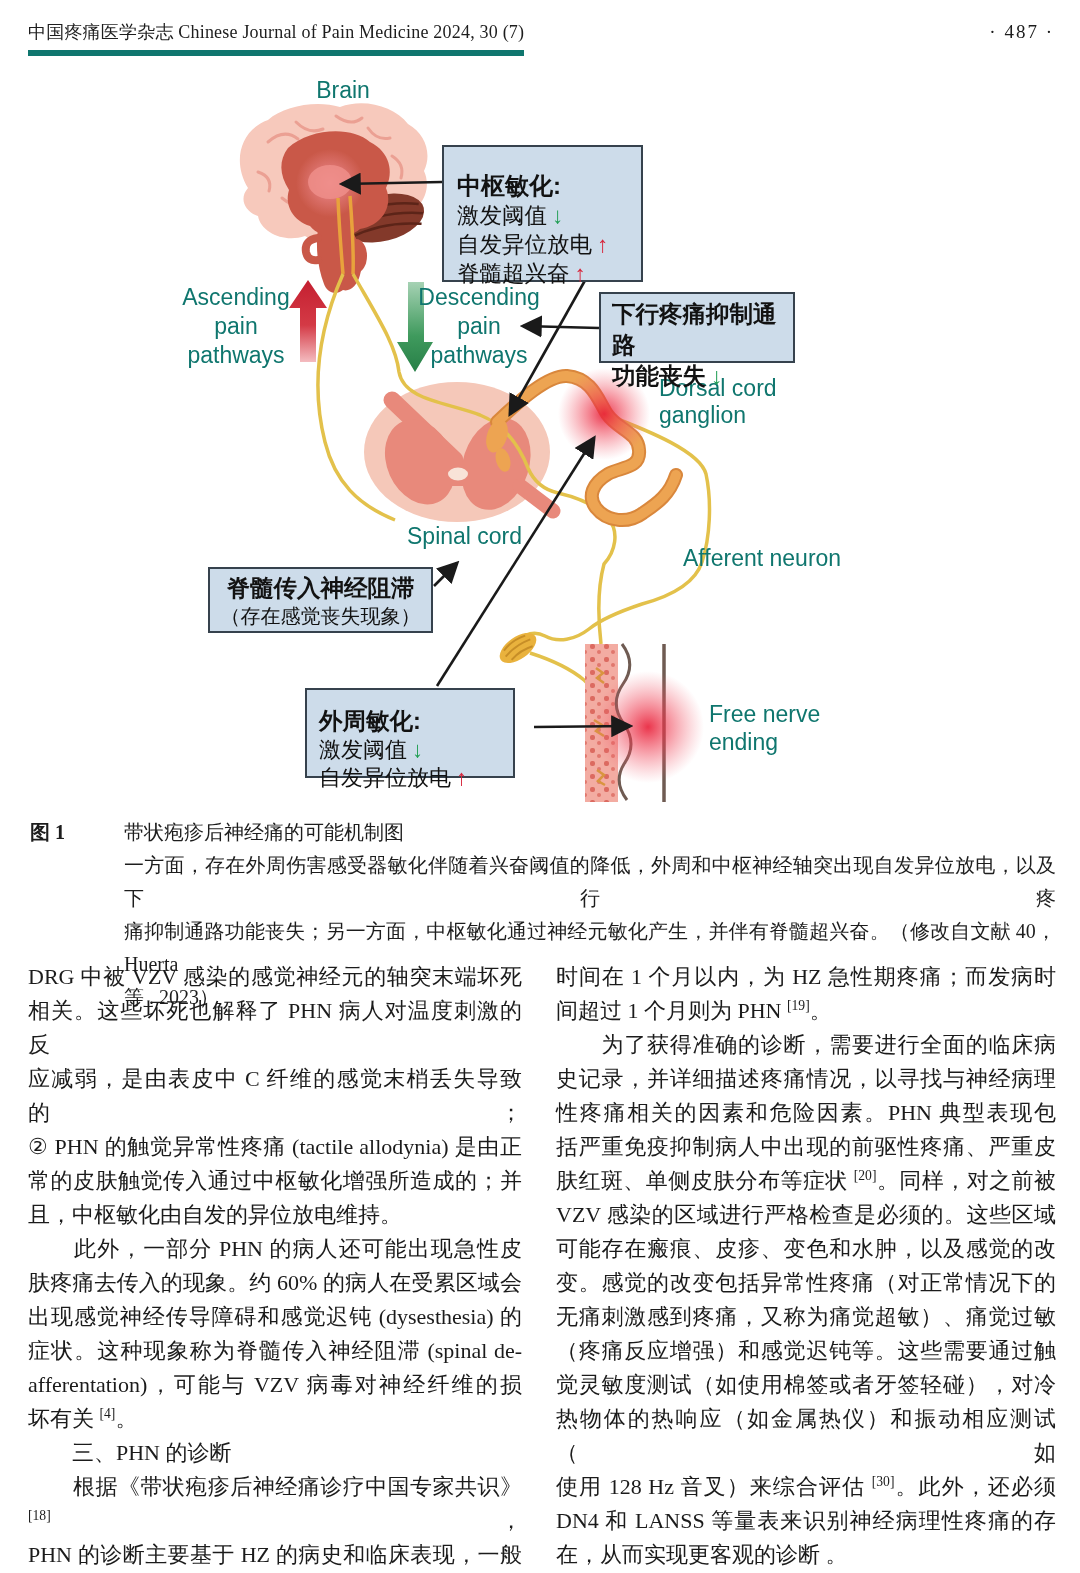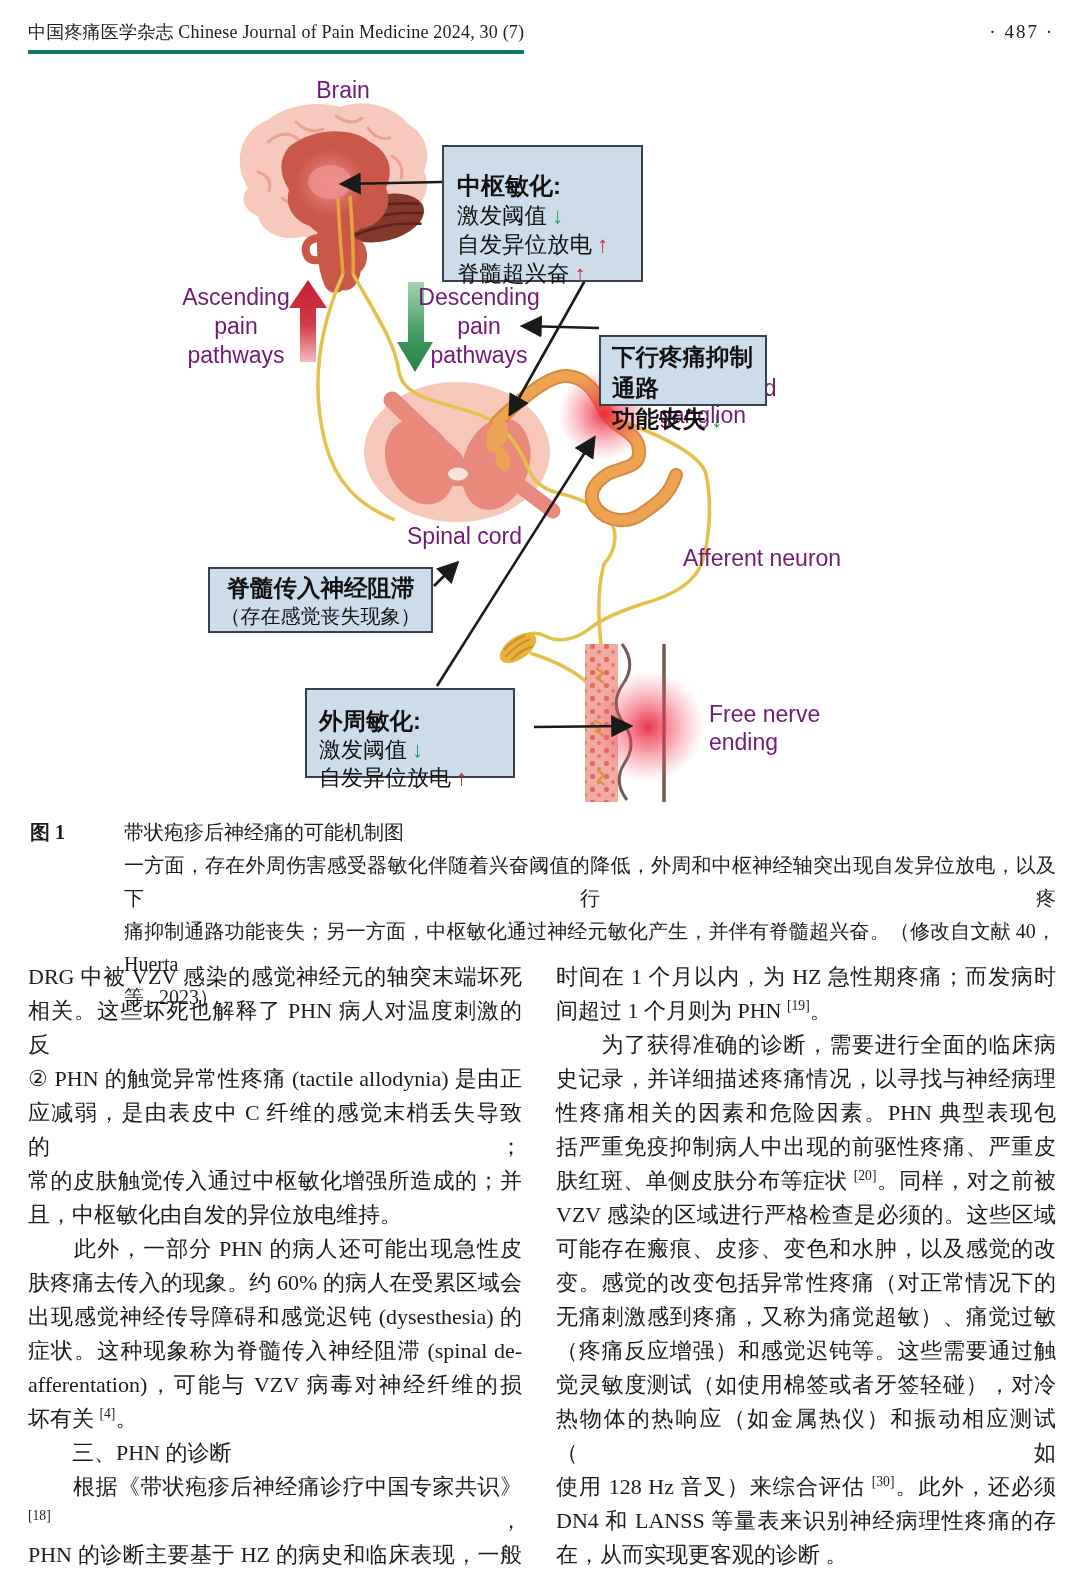--- a/index.html
+++ b/index.html
@@ -1,39 +1,39 @@
 <!DOCTYPE html>
 <html><head>
 <meta charset="utf-8">
 <style>
   html,body{margin:0;padding:0;background:#9a9a9a;}
   .page{position:relative;width:1080px;height:1573px;background:#ffffff;overflow:hidden;
         font-family:"Liberation Serif","DejaVu Serif",serif;color:#1d1d1d;}
 
   
   .hdr{position:absolute;top:20px;left:28px;right:26px;font-size:18px;}
-  .hdr .journal{display:inline-block;border-bottom:4px solid #0f766e;padding-bottom:6px;letter-spacing:.2px;}
+  .hdr .journal{display:inline-block;border-bottom:6px solid #0f766e;padding-bottom:6px;letter-spacing:.2px;}
   .hdr .pageno{position:absolute;right:0;top:1px;font-size:19px;letter-spacing:2px;}
 
   
   .fig{position:absolute;top:70px;left:0;width:1080px;height:742px;}
   .fig svg{position:absolute;left:0;top:0;}
-  .eng{position:absolute;font-family:"Liberation Sans","DejaVu Sans",sans-serif;color:#701a75;
+  .eng{position:absolute;font-family:"Liberation Sans","DejaVu Sans",sans-serif;color:#0f766e;
        font-size:23px;line-height:28px;}
   .eng.center{text-align:center;}
 
   .cbox{position:absolute;background:#cddcea;border:2.5px solid #36424d;box-sizing:border-box;
         font-family:"Liberation Sans","DejaVu Sans",sans-serif;color:#121212;}
   .cbox .bt{font-weight:700;font-size:24px;line-height:30px;}
   .cbox .bl{font-size:22.5px;line-height:29px;}
   .g-up{color:#d7263c;font-weight:700;margin-left:5px;}
   .g-down{color:#1f9e53;font-weight:700;margin-left:5px;}
 
   #box-central{left:442px;top:75px;width:201px;height:137px;padding:24px 6px 0 13px;}
-  #box-descloss{left:599px;top:222px;width:168px;height:71px;padding:5px 6px 0 11px;margin-top:43px;}
+  #box-descloss{left:599px;top:222px;width:196px;height:71px;padding:5px 6px 0 11px;}
   #box-descloss .bt{font-size:23.5px;line-height:31px;}
   #box-deaff{left:208px;top:497px;width:225px;height:66px;text-align:center;padding-top:4px;}
   #box-deaff .bt{font-size:23.5px;line-height:30px;}
   #box-deaff .sub{font-size:20px;line-height:27px;}
   #box-periph{left:305px;top:618px;width:210px;height:90px;padding:17px 6px 0 12px;}
   #box-periph .bt{font-size:23.5px;line-height:29px;}
   #box-periph .bl{font-size:22px;line-height:28px;}
 
   
   .caption{position:absolute;top:816px;left:30px;right:24px;font-size:20px;line-height:33px;}
@@ -231,22 +231,22 @@
           <div class="bline">一方面，存在外周伤害感受器敏化伴随着兴奋阈值的降低，外周和中枢神经轴突出现自发异位放电，以及下行疼</div>
           <div class="bline">痛抑制通路功能丧失；另一方面，中枢敏化通过神经元敏化产生，并伴有脊髓超兴奋。（修改自文献 40，Huerta</div>
           <div class="bline pend">等 . 2023）</div>
         </div>
     </div>
   </div>
 
   <div class="col" id="col-left">
       <div class="bline">DRG 中被 VZV 感染的感觉神经元的轴突末端坏死</div>
       <div class="bline">相关。这些坏死也解释了 PHN 病人对温度刺激的反</div>
+      <div class="bline">应减弱，是由表皮中 C 纤维的感觉末梢丢失导致的；</div>
       <div class="bline">② PHN 的触觉异常性疼痛 (tactile allodynia) 是由正</div>
-      <div class="bline">应减弱，是由表皮中 C 纤维的感觉末梢丢失导致的；</div>
       <div class="bline">常的皮肤触觉传入通过中枢敏化增强所造成的；并</div>
       <div class="bline pend">且，中枢敏化由自发的异位放电维持。</div>
       <div class="bline">　　此外，一部分 PHN 的病人还可能出现急性皮</div>
       <div class="bline">肤疼痛去传入的现象。约 60% 的病人在受累区域会</div>
       <div class="bline">出现感觉神经传导障碍和感觉迟钝 (dysesthesia) 的</div>
       <div class="bline">症状。这种现象称为脊髓传入神经阻滞 (spinal de-</div>
       <div class="bline">afferentation)，可能与 VZV 病毒对神经纤维的损</div>
       <div class="bline pend">坏有关 <sup>[4]</sup>。</div>
       <div class="bline pend">　　三、PHN 的诊断</div>
       <div class="bline">　　根据《带状疱疹后神经痛诊疗中国专家共识》<sup>[18]</sup>，</div>

